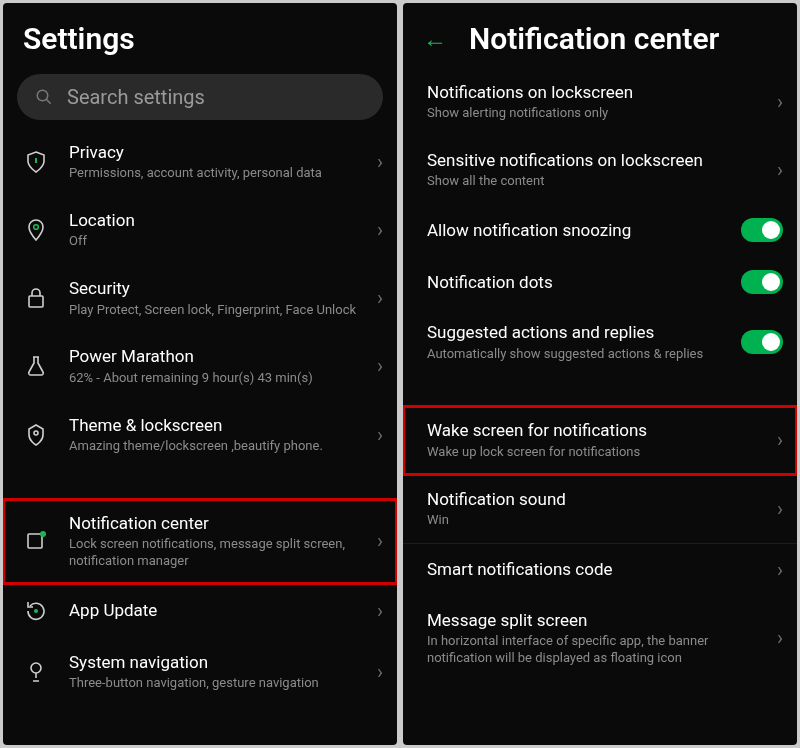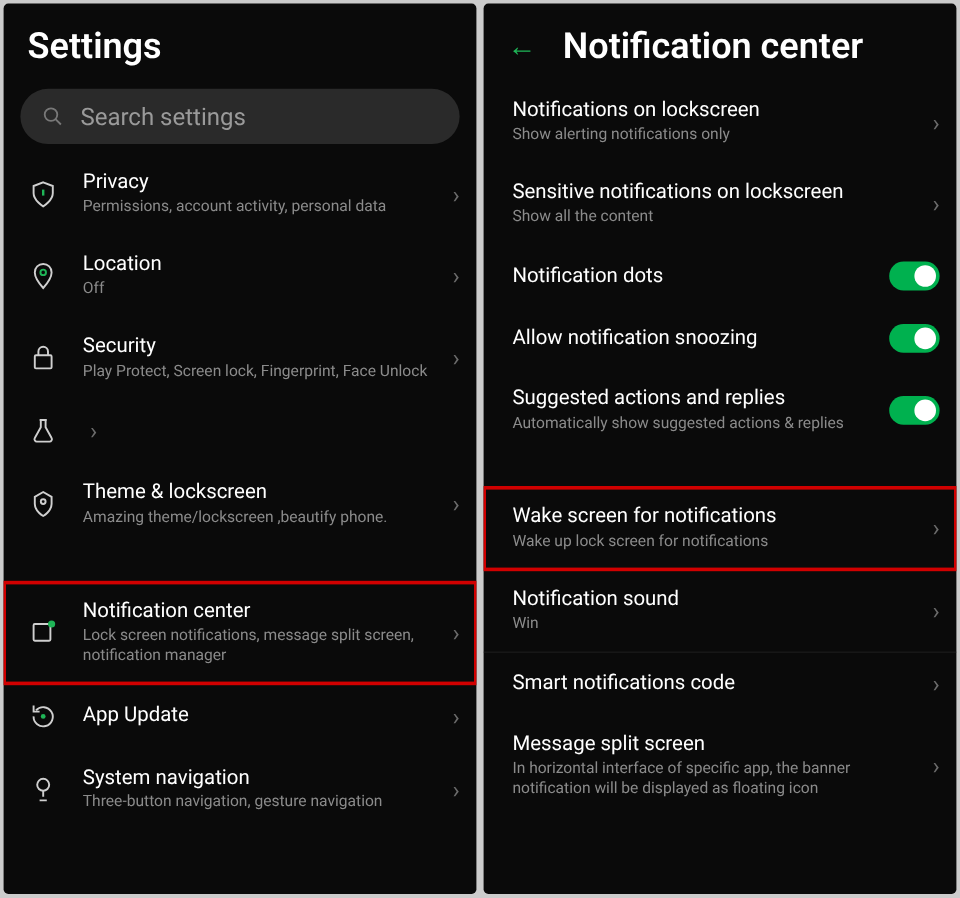--- a/index.html
+++ b/index.html
@@ -88,20 +88,24 @@
         </div>
       <span class="chev">›</span>
     </div>
 
     <div class="row">
       <span class="icon">
           <svg viewBox="0 0 24 24">
             <path d="M9 3 h6 M10 3 v6 l-5 9 a2 2 0 0 0 2 3 h10 a2 2 0 0 0 2 -3 l-5 -9 V3"></path>
           </svg>
         </span>
+      <div class="texts">
+          <div class="title">Power Marathon</div>
+          <div class="sub">62% - About remaining 9 hour(s)  43 min(s)</div>
+        </div>
       <span class="chev">›</span>
     </div>
 
     <div class="row">
       <span class="icon">
           <svg viewBox="0 0 24 24">
             <path d="M12 2 L19 6 V12 C19 18 12 22 12 22 C12 22 5 18 5 12 V6 Z"></path>
             <circle cx="12" cy="10" r="2"></circle>
           </svg>
         </span>
@@ -175,29 +179,29 @@
       <div class="texts">
           <div class="title">Sensitive notifications on lockscreen</div>
           <div class="sub">Show all the content</div>
         </div>
       <span class="chev">›</span>
     </div>
 
     <div class="row no-icon">
 
       <div class="texts">
+          <div class="title">Allow notification snoozing</div>
+        </div>
+      <div class="toggle"></div>
+    </div>
+
+    <div class="row no-icon">
+
+      <div class="texts">
           <div class="title">Notification dots</div>
-        </div>
-      <div class="toggle"></div>
-    </div>
-
-    <div class="row no-icon">
-
-      <div class="texts">
-          <div class="title">Allow notification snoozing</div>
         </div>
       <div class="toggle"></div>
     </div>
 
     <div class="row no-icon">
 
       <div class="texts">
           <div class="title">Suggested actions and replies</div>
           <div class="sub">Automatically show suggested actions &amp; replies</div>
         </div>

